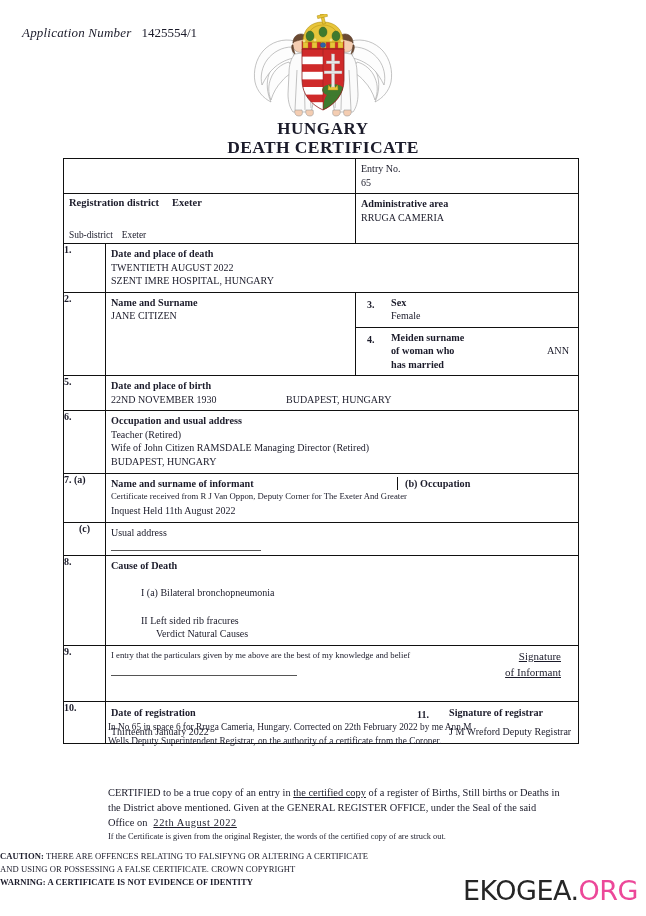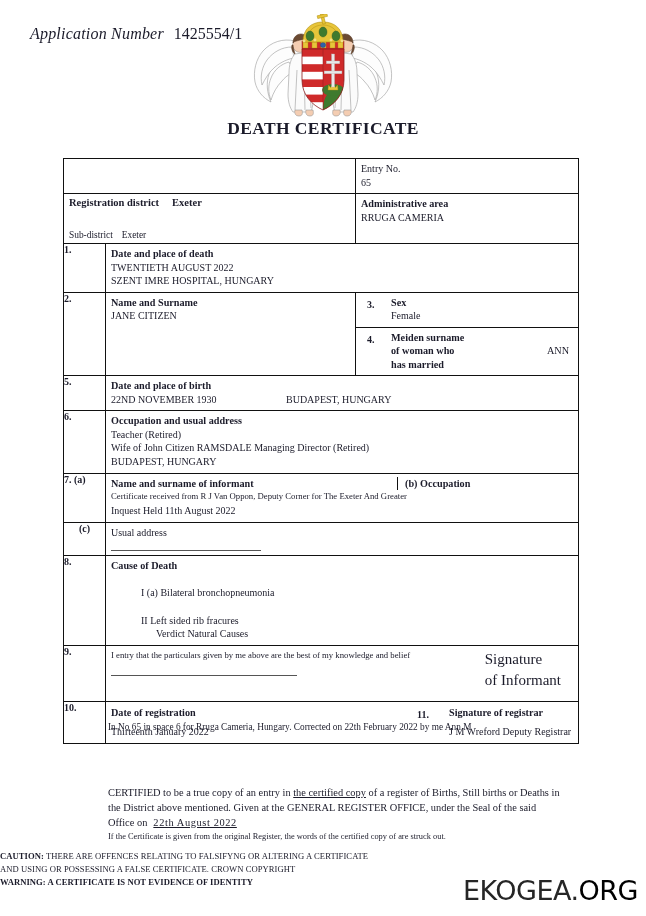--- a/index.html
+++ b/index.html
@@ -16,24 +16,23 @@
     color: #1b1b2a;
     overflow: hidden;
   }
 
   
   .app-number {
     position: absolute;
     left: 22px;
     top: 25px;
     font-style: italic;
-    font-size: 16px;
+    font-size: 13px;
     letter-spacing: .2px;
     white-space: nowrap;
-    margin-left: 8px;
   }
   .app-number .num {
     font-style: normal;
     margin-left: 10px;
     letter-spacing: 0;
   }
 
   
   .crest-wrap {
     position: absolute;
@@ -142,24 +141,25 @@
     border-right: 1.1px solid #111;
     padding-right: 6px;
   }
   .row7-head .b-part {
     flex: 0 0 168px;
     padding-left: 7px;
   }
 
   .sig-right {
     float: right;
-    text-align: left;
-    font-size: 15px;
+    text-align: right;
+    font-size: 11px;
     line-height: 1.45;
     margin-right: 12px;
+    text-decoration: underline;
   }
 
   .rule {
     display: block;
     width: 150px;
     border-bottom: 1px solid #555;
     height: 0;
   }
   .rule-long { width: 186px; }
 
@@ -218,21 +218,21 @@
     position: absolute;
     right: 8px;
     bottom: 12px;
     font-family: "DejaVu Sans", "Liberation Sans", sans-serif;
     font-size: 27px;
     letter-spacing: -0.5px;
     line-height: 1;
     white-space: nowrap;
   }
   .watermark .wm-dark { color: #262626; }
-  .watermark .wm-green { color: #000000; }
+  .watermark .wm-green { color: #ec4899; }
 </style>
 </head>
 <body>
 
 <div class="app-number">
   <span>Application Number</span><span class="num">1425554/1</span>
 </div>
 
 <div class="crest-wrap">
   <span class="crest">
@@ -338,20 +338,21 @@
         </g>
       </g>
       <path d="M57 35 L99 35 L99 66 C99 81 89 91 78 96 C67 91 57 81 57 66 Z" fill="none" stroke="#8a1d1d" stroke-width="0.8"></path>
       <line x1="78" y1="35" x2="78" y2="96" stroke="#8a1d1d" stroke-width="0.5"></line>
     </g>
   </svg>
   </span>
 </div>
 
 <div class="doc-titles">
+  <div class="title-country">HUNGARY</div>
   <div class="title-doc">DEATH CERTIFICATE</div>
 </div>
 
 <table class="cert-table">
 
   <tbody>
       <tr>
     <td colspan="2" class="entry-blank">
           <div class="cell">&nbsp;</div>
         </td>
@@ -523,20 +524,21 @@
           </span>
         </span>
       </div>
     </td>
   </tr>
 </tbody>
   </table>
 
 <div class="note-correction">
   <div>In No 65 in space 6 for Rruga Cameria, Hungary. Corrected on 22th February 2022 by me Ann M</div>
+  <div>Wells Deputy Superintendent Registrar, on the authority of a certificate from the Coroner.</div>
 </div>
 
 <div class="note-certified">
   <span>CERTIFIED to be a true copy of an entry in</span>
   <span class="u">the certified copy</span>
   <span>of a register of Births, Still births or Deaths in the District above mentioned. Given at the GENERAL REGISTER OFFICE, under the Seal of the said Office on</span><span class="date-u">22th  August  2022</span>
   <div class="note-struck">If the Certificate is given from the original Register, the words of the certified copy of are struck out.</div>
 </div>
 
 <div class="caution-block">

